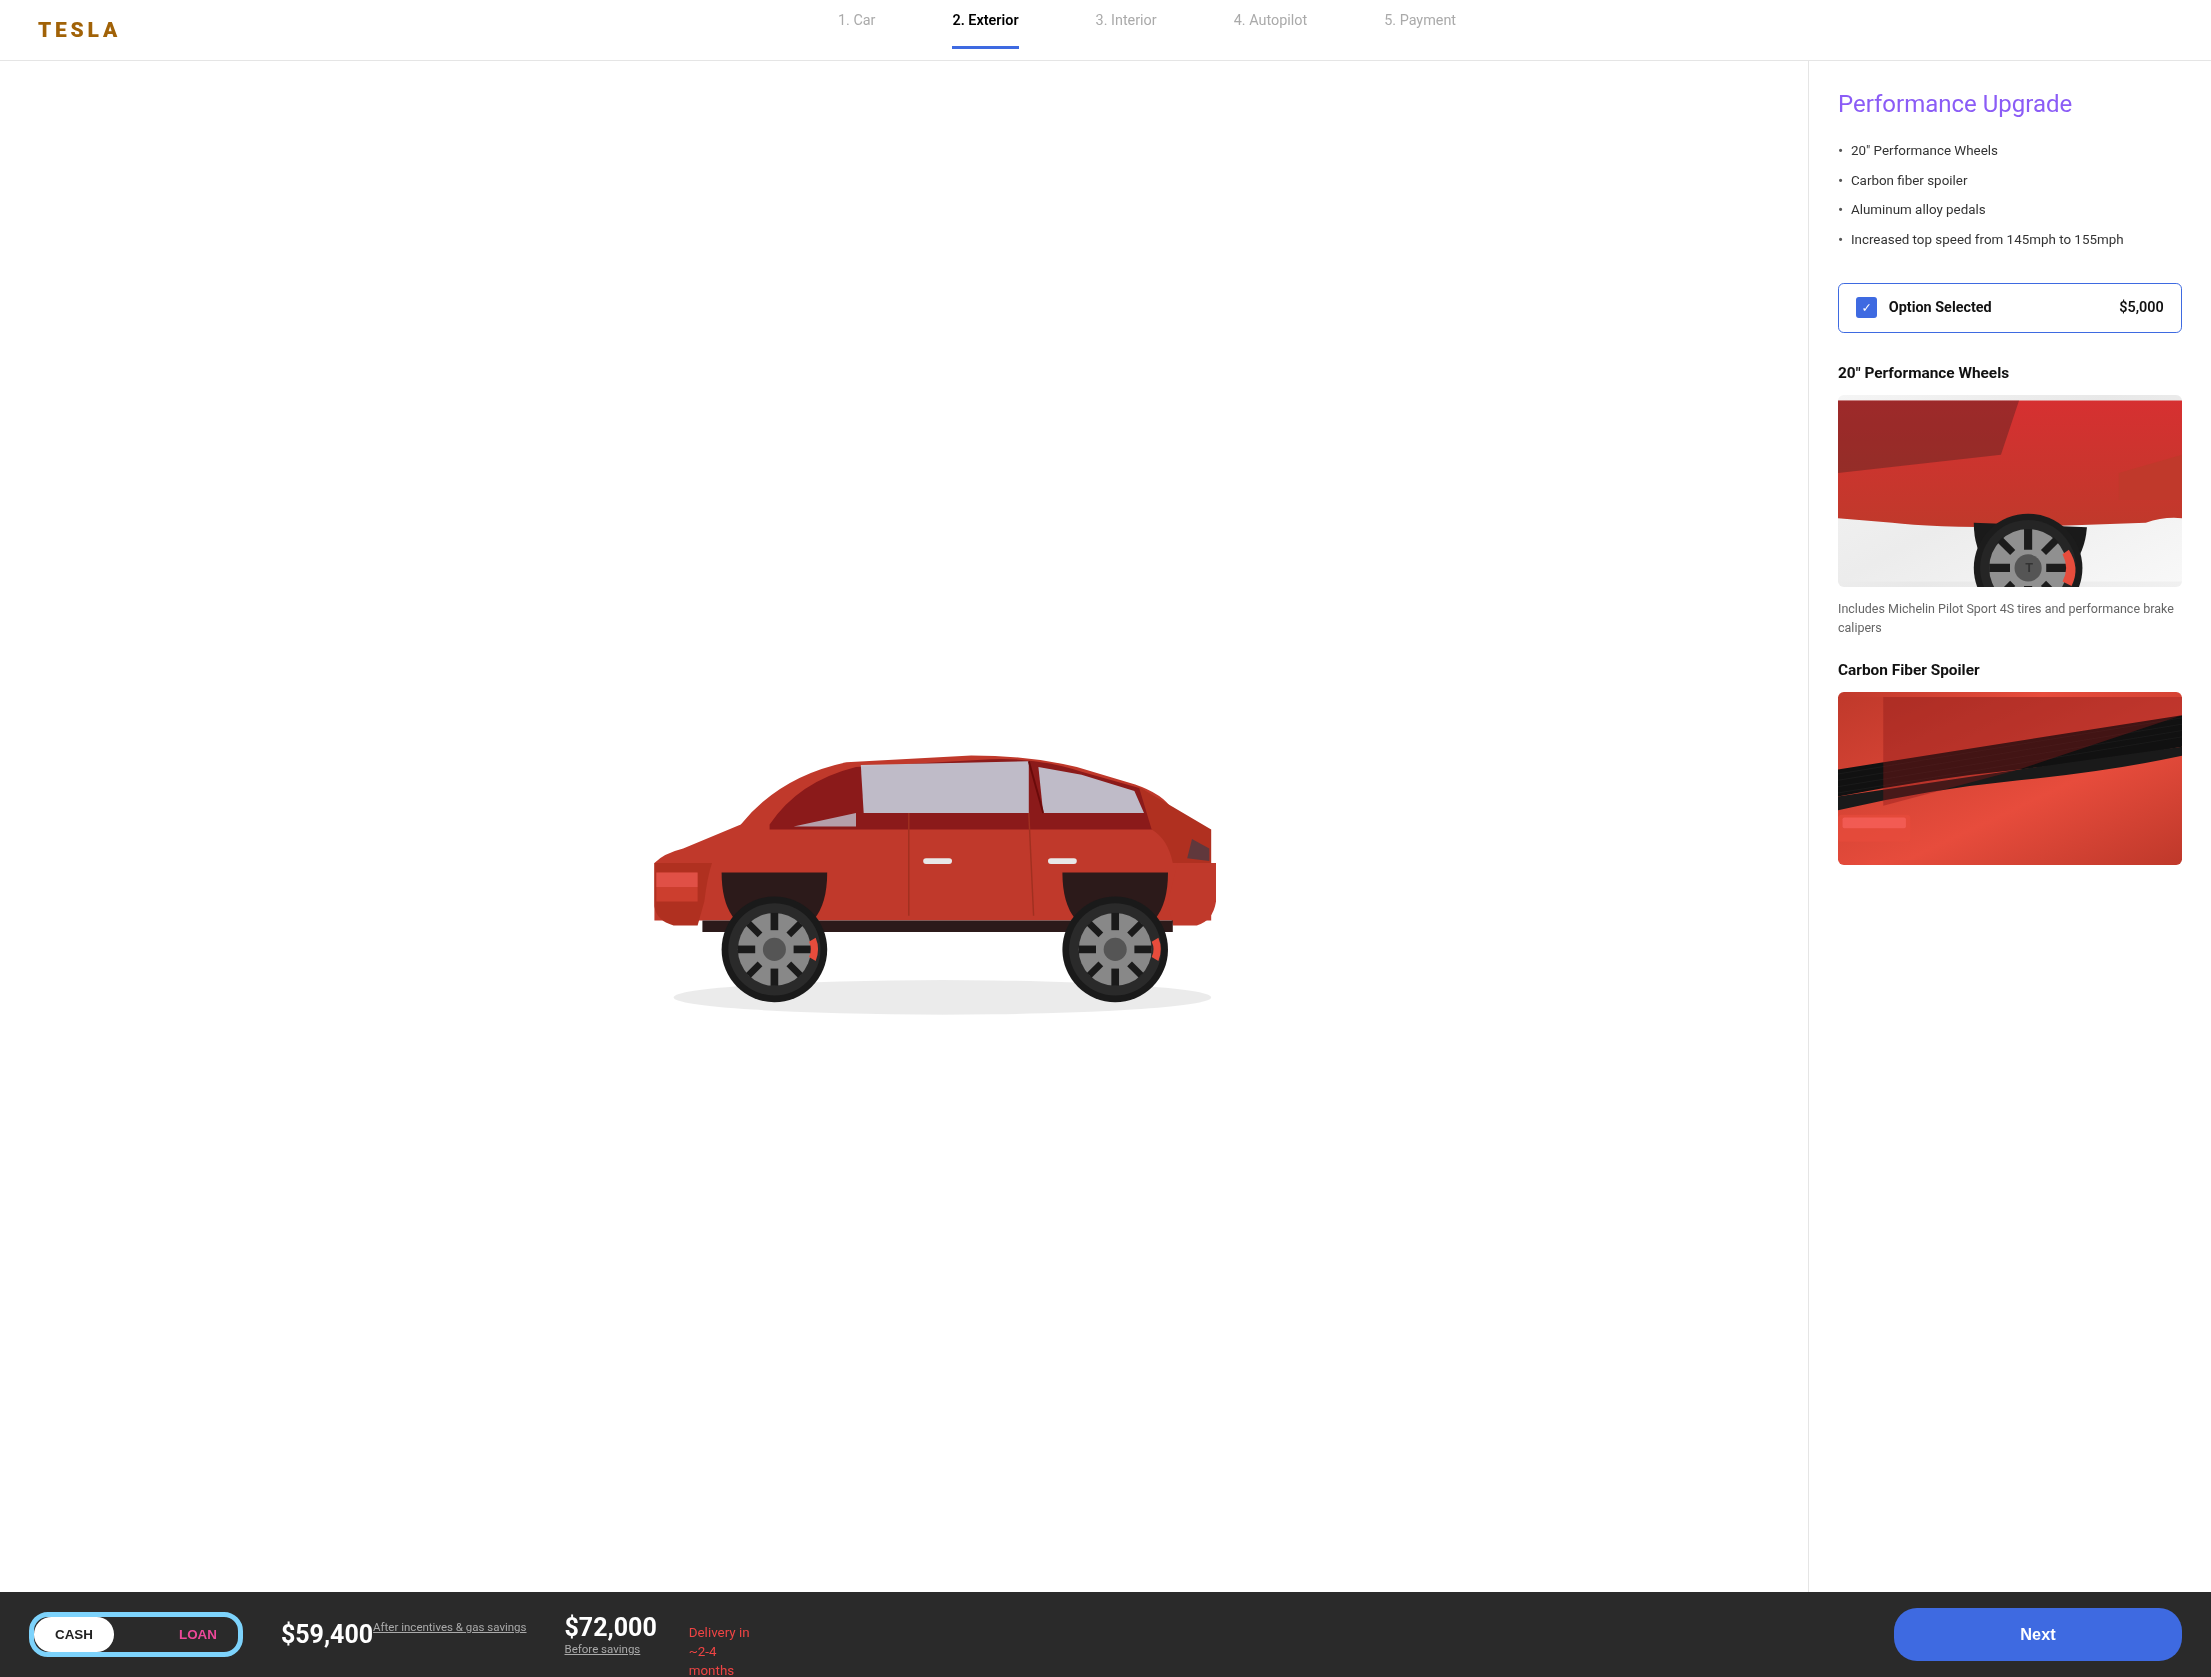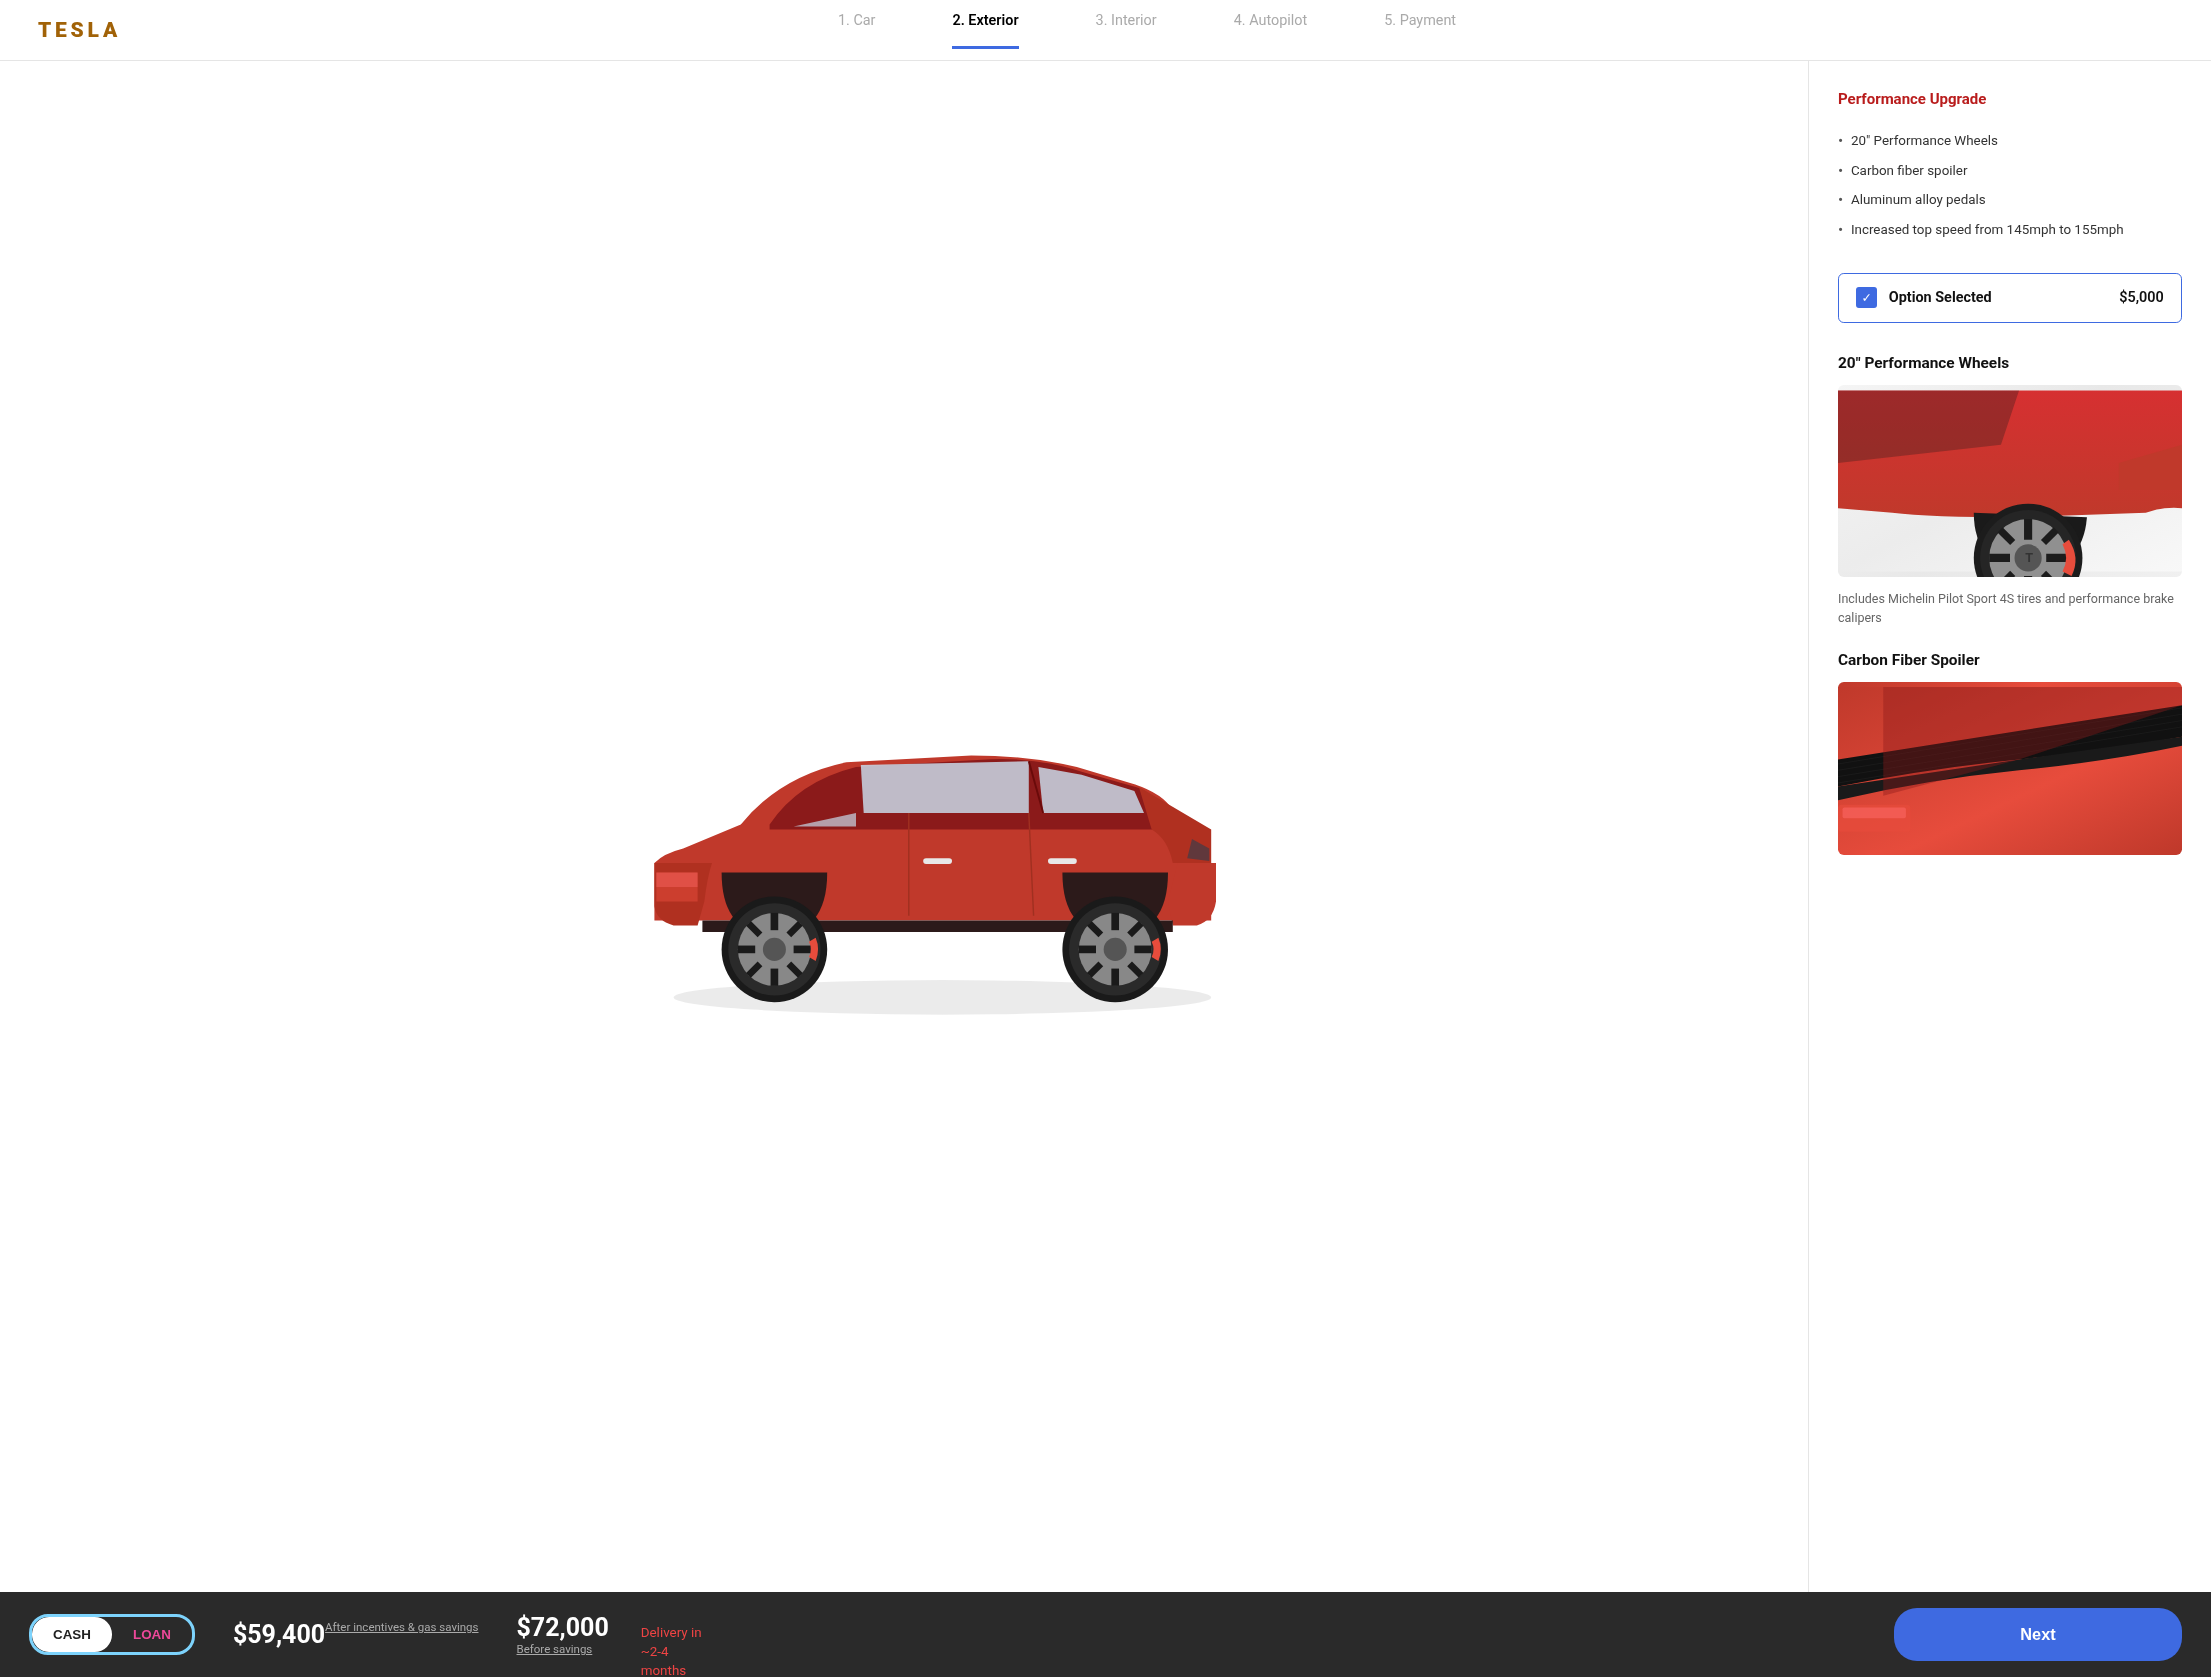--- a/index.html
+++ b/index.html
@@ -78,23 +78,23 @@
     
     .right-panel {
       width: 403px;
       min-width: 403px;
       border-left: 1px solid #e5e5e5;
       overflow-y: auto;
       padding: 29px;
       background: #fff;
     }
     .section-title {
-      font-size: 15px;
-      font-weight: 700;
-      color: #b91c1c;
+      font-size: 24px;
+      font-weight: 400;
+      color: #8b5cf6;
       margin-bottom: 19px;
     }
     .feature-list {
       list-style: none;
       margin-bottom: 27px;
     }
     .feature-list li {
       font-size: 13.4px;
       color: #333;
       padding: 3.8px 0;
@@ -185,24 +185,25 @@
       height: 85px;
       background: #2a2a2a;
       display: flex;
       align-items: center;
       padding: 0 29px;
       gap: 0;
       flex-shrink: 0;
     }
     .payment-tabs {
       display: flex;
-      border: 3px solid #7dd3fc;
+      border: 5px solid #7dd3fc;
       border-radius: 19px;
       overflow: hidden;
       margin-right: 38px;
+      gap: 44px;
     }
     .payment-tab {
       padding: 9.6px 21px;
       font-size: 13.4px;
       font-weight: 600;
       color: #ec4899;
       cursor: pointer;
       background: transparent;
       border: none;
     }

